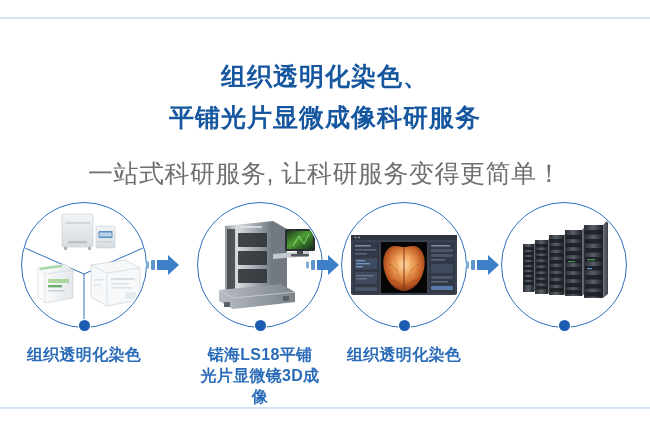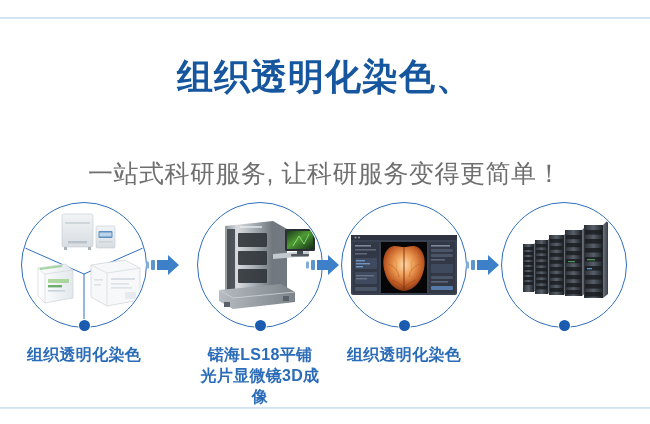--- a/index.html
+++ b/index.html
@@ -38,21 +38,21 @@
   .title-block {
     position: absolute;
     top: 56px;
     left: 0;
     width: 650px;
     text-align: center;
   }
   .title-line {
     display: block;
     color: #15569f;
-    font-size: 36px;
+    font-size: 25px;
     font-weight: bold;
     line-height: 41px;
     letter-spacing: 1px;
     white-space: nowrap;
   }
   .subtitle {
     position: absolute;
     top: 160px;
     left: 0;
     width: 650px;
@@ -133,20 +133,21 @@
 </head>
 <body>
 
 <div class="banner">
 
   <div class="rule rule-top"></div>
   <div class="rule rule-bottom"></div>
 
   <div class="title-block">
     <span class="title-line">组织透明化染色、</span>
+    <span class="title-line">平铺光片显微成像科研服务</span>
   </div>
 
   <div class="subtitle">一站式科研服务, 让科研服务变得更简单！</div>
 
   <div class="flow">
 
     <div class="step step-0">
       <div class="circle-wrap">
         <svg class="art" viewBox="0 0 126 126">
           <defs>

